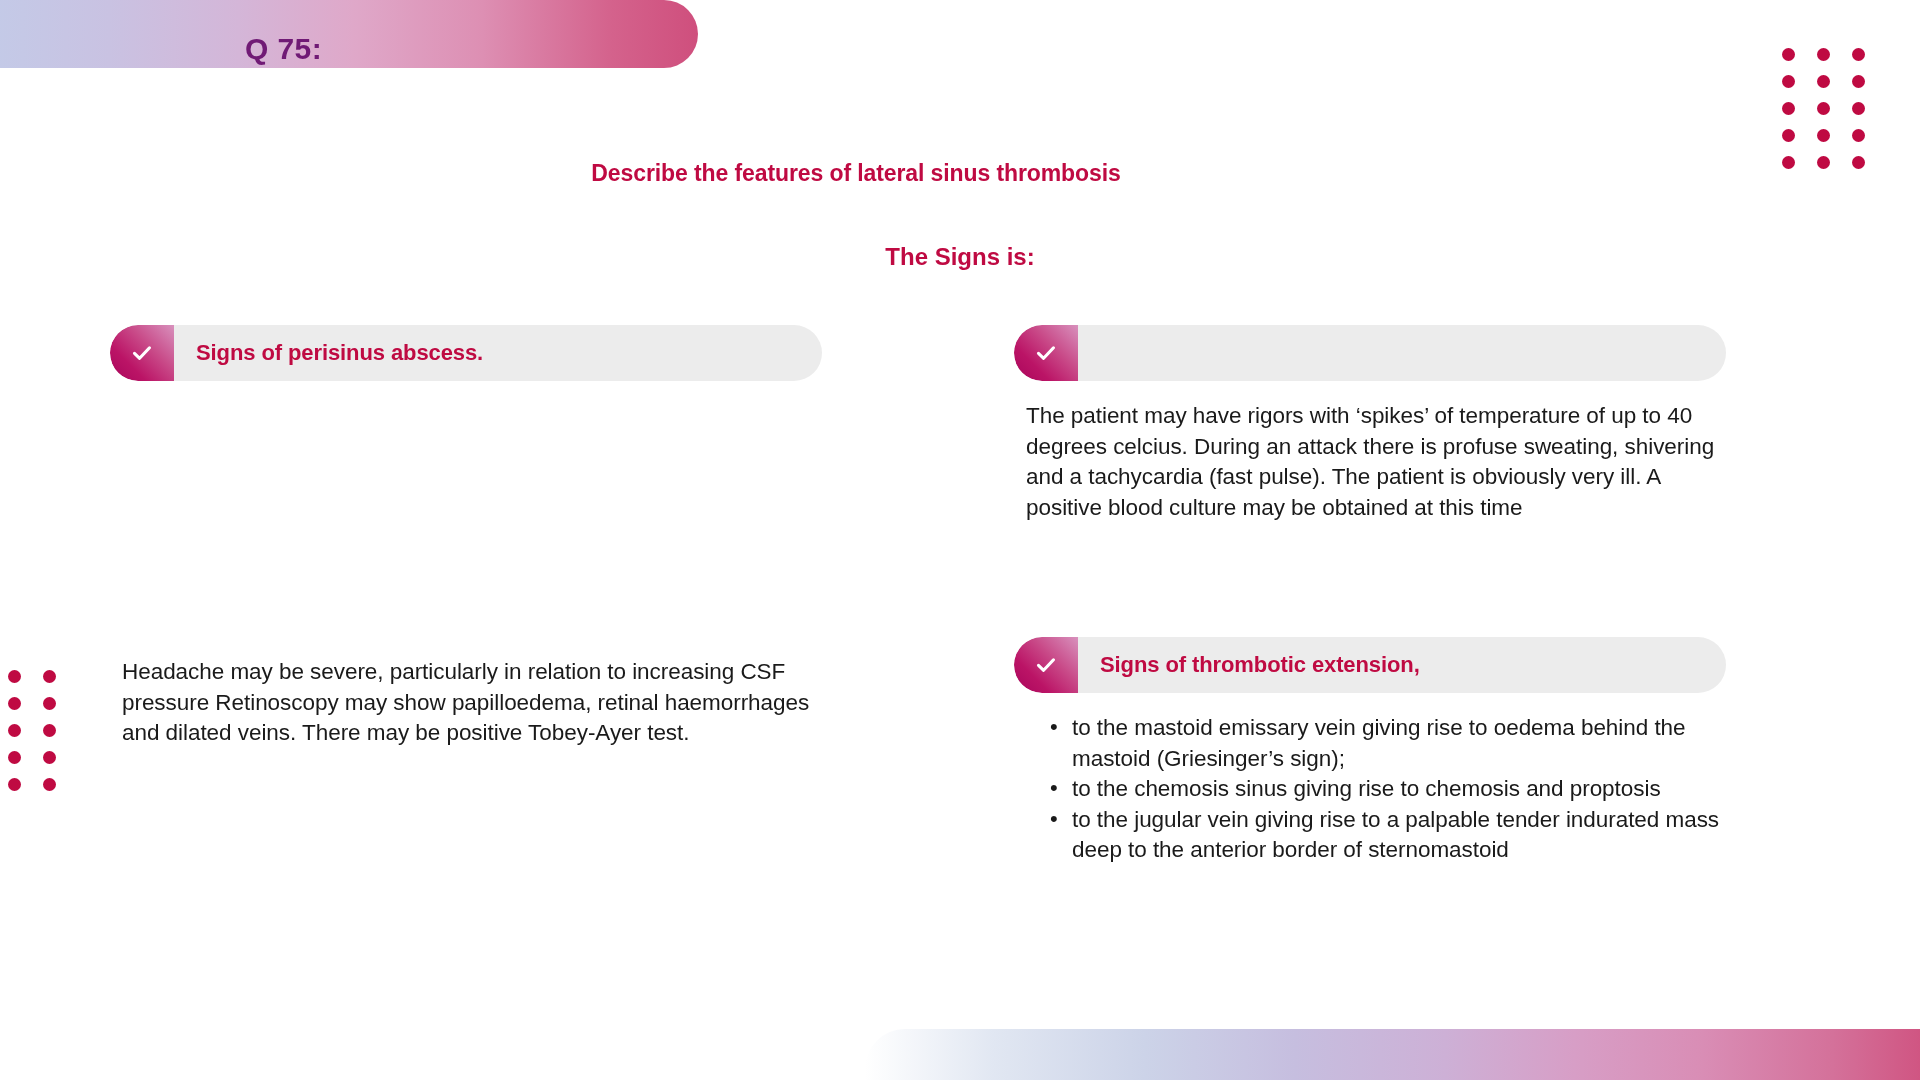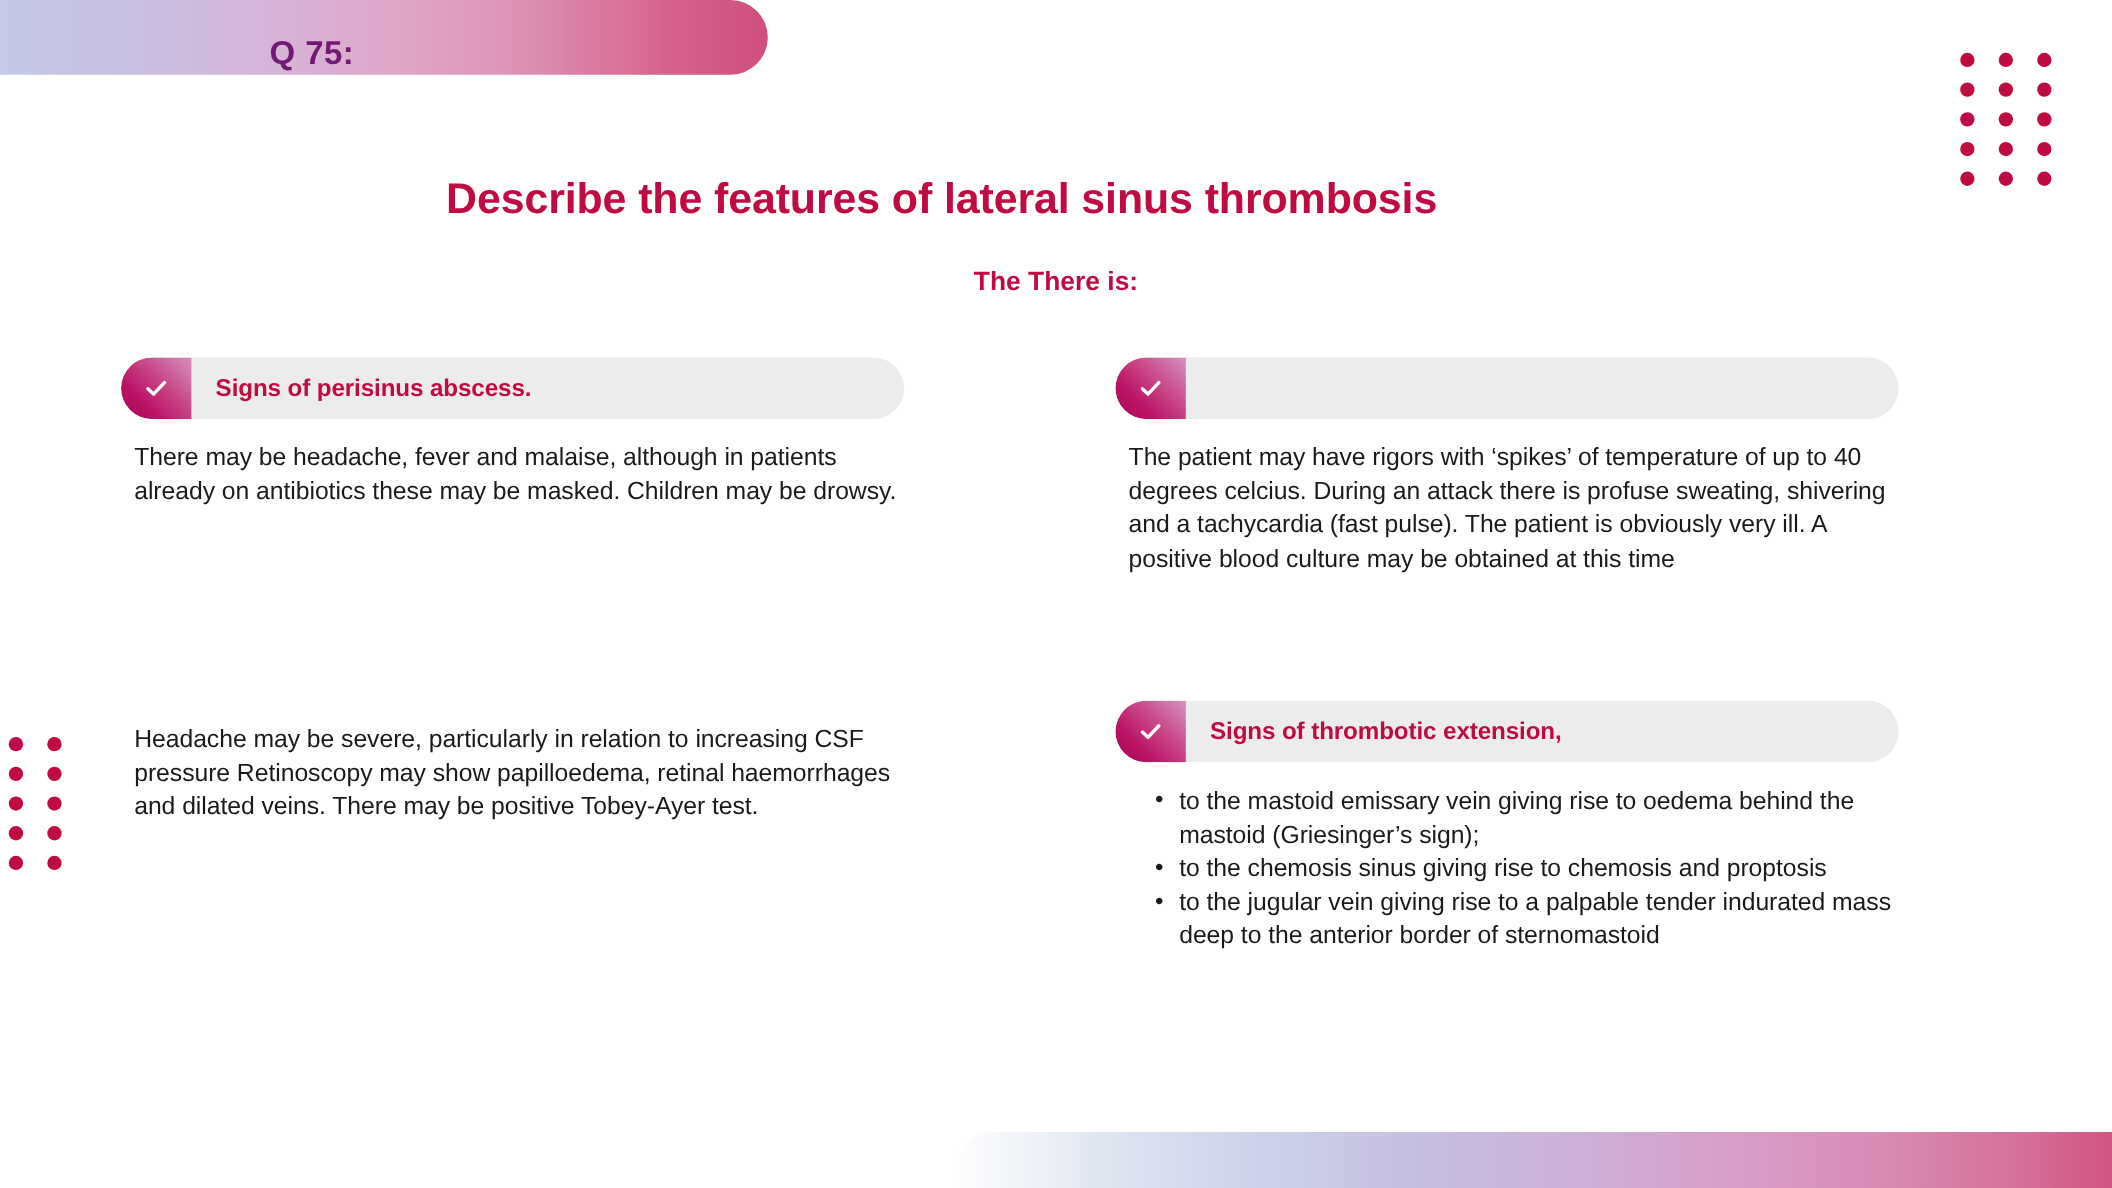--- a/index.html
+++ b/index.html
@@ -66,21 +66,21 @@
     grid-template-rows: repeat(5, 27px);
   }
 
   
   .page-title {
     position: absolute;
     left: 0;
     top: 160px;
     width: 1712px;
     text-align: center;
-    font-size: 39px;
+    font-size: 23px;
     font-weight: bold;
     color: #bf0a42;
     letter-spacing: -0.1px;
   }
 
   .answer-label {
     position: absolute;
     left: 0;
     top: 243px;
     width: 1920px;
@@ -211,36 +211,33 @@
     <div class="dot" style="background: rgb(191, 10, 66);"></div>
     <div class="dot" style="background: rgb(191, 10, 66);"></div>
     <div class="dot" style="background: rgb(191, 10, 66);"></div>
     <div class="dot" style="background: rgb(191, 10, 66);"></div>
     <div class="dot" style="background: rgb(191, 10, 66);"></div>
     <div class="dot" style="background: rgb(191, 10, 66);"></div>
     <div class="dot" style="background: rgb(191, 10, 66);"></div>
   </div>
 
 <div class="page-title">Describe the features of lateral sinus thrombosis</div>
-<div class="answer-label">The There is:</div>
+<div class="answer-label">The Signs is:</div>
 
 <div class="content">
 
   <div class="answer-card card-col-left card-row-top">
     <div class="card-header">
       <div class="check-badge">
         <svg width="26" height="26" viewBox="0 0 26 26" aria-hidden="true">
           <path d="M5.5 13.4 L10.6 18.3 L20.5 7.8" fill="none" stroke="#ffffff" stroke-width="3.1" stroke-linecap="round" stroke-linejoin="round"></path>
         </svg>
       </div>
       <div class="card-title">Signs of perisinus abscess.</div>
     </div>
-    <div class="card-body">
-      <p>There may be headache, fever and malaise, although in patients already on antibiotics these may be masked. Children may be drowsy.</p>
-    </div>
   </div>
 
   <div class="answer-card card-col-right card-row-top">
     <div class="card-header">
       <div class="check-badge">
         <svg width="26" height="26" viewBox="0 0 26 26" aria-hidden="true">
           <path d="M5.5 13.4 L10.6 18.3 L20.5 7.8" fill="none" stroke="#ffffff" stroke-width="3.1" stroke-linecap="round" stroke-linejoin="round"></path>
         </svg>
       </div>
     </div>

